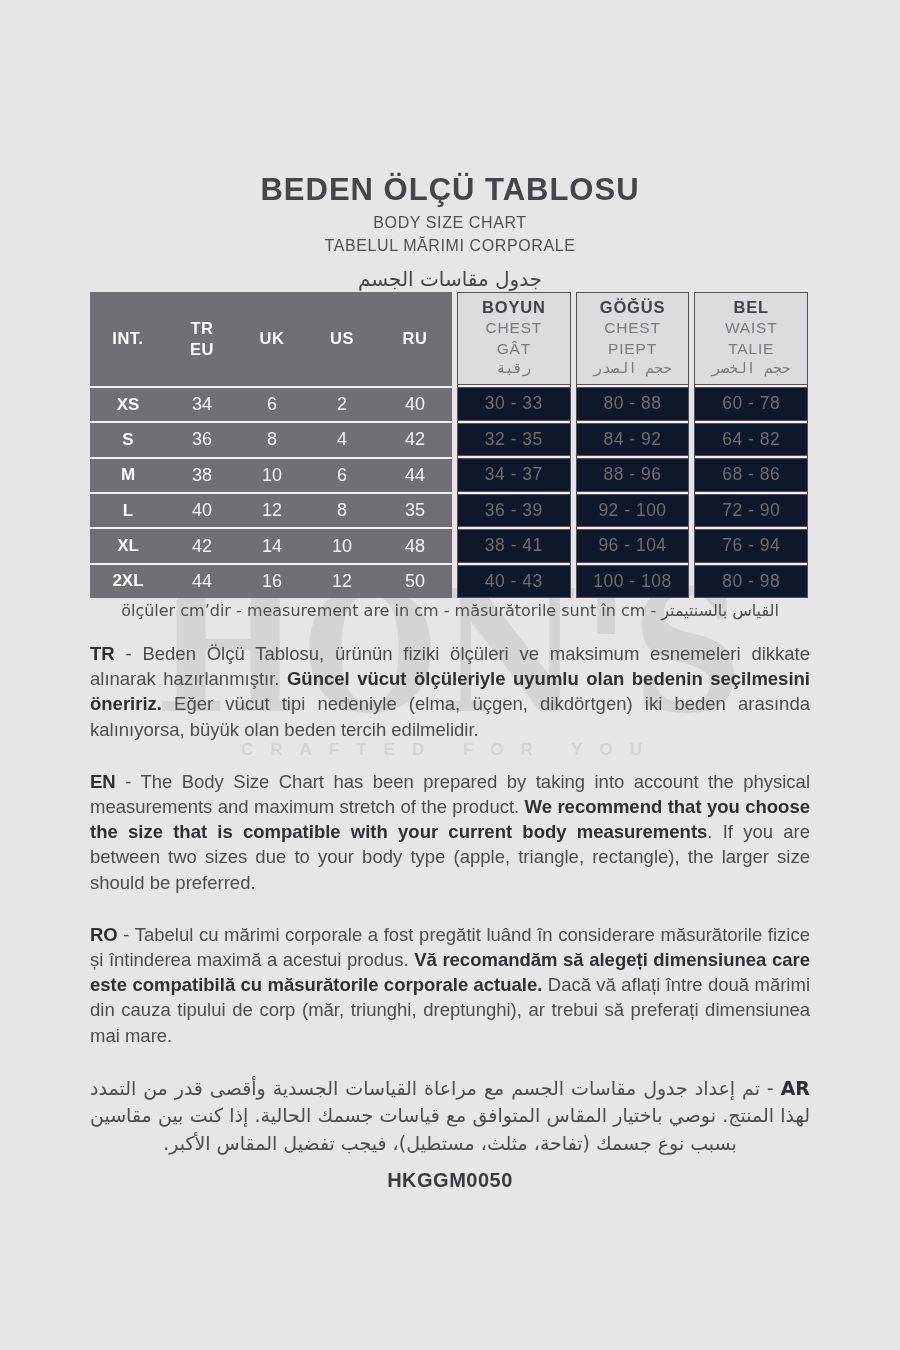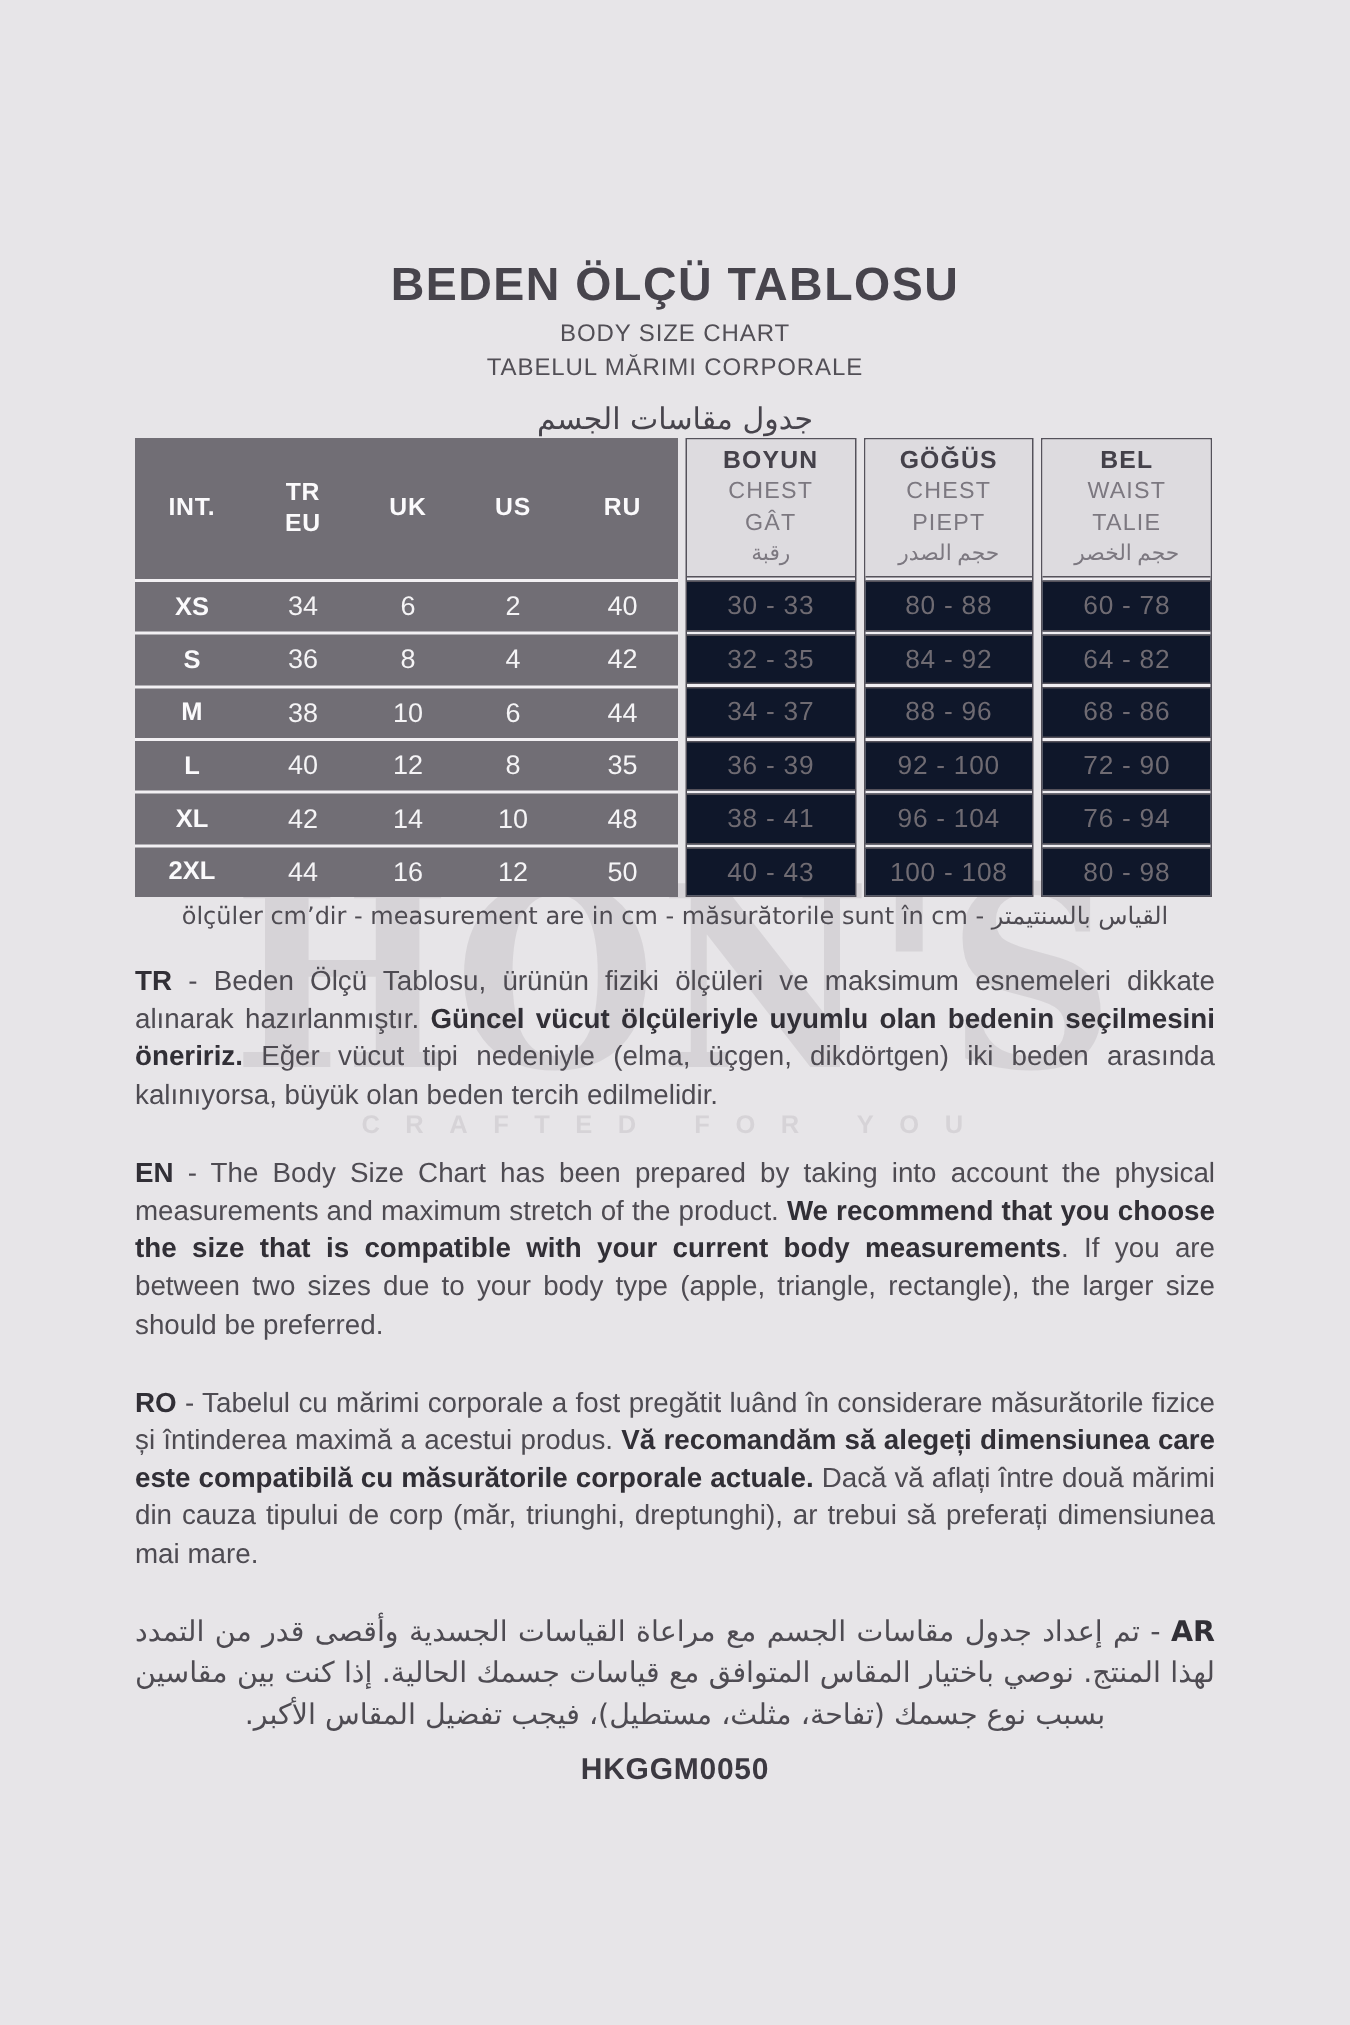--- a/index.html
+++ b/index.html
@@ -46,21 +46,21 @@
   .size-num   { font-weight:400; font-size:18px; color:#f5f4f6; }
 
   .right-block { flex:1; display:flex; padding-left:5px; gap:5px; }
   .mcol { flex:1; border:1px solid #55525b; background:#f0eef2; display:flex; flex-direction:column; }
   .mhead {
     height:92px; background:#dddbdf; border-bottom:1px solid #55525b;
     display:flex; flex-direction:column; align-items:center; justify-content:center;
   }
   .mhead .l1 { font-weight:700; font-size:16.5px; color:#44414a; letter-spacing:0.8px; }
   .mhead .l2, .mhead .l3 { font-size:15.5px; color:#7c7880; letter-spacing:0.8px; line-height:21px; }
-  .mhead .l4 { font-size:14.5px; color:#7c7880; font-family:Liberation Serif, serif; line-height:20px; }
+  .mhead .l4 { font-size:14.5px; color:#7c7880; font-family:Liberation Mono, monospace; line-height:20px; }
   .mcell {
     flex:1; margin-top:2px; background:#0f172a;
     border-top:1px solid #55525b; border-bottom:1px solid #55525b;
     display:flex; align-items:center; justify-content:center;
     font-size:17.5px; color:#6f6b72; letter-spacing:0.5px;
   }
   .mcell:last-child { border-bottom:none; }
 
   .unit-note {
     position:absolute; left:90px; top:601px; width:720px;

